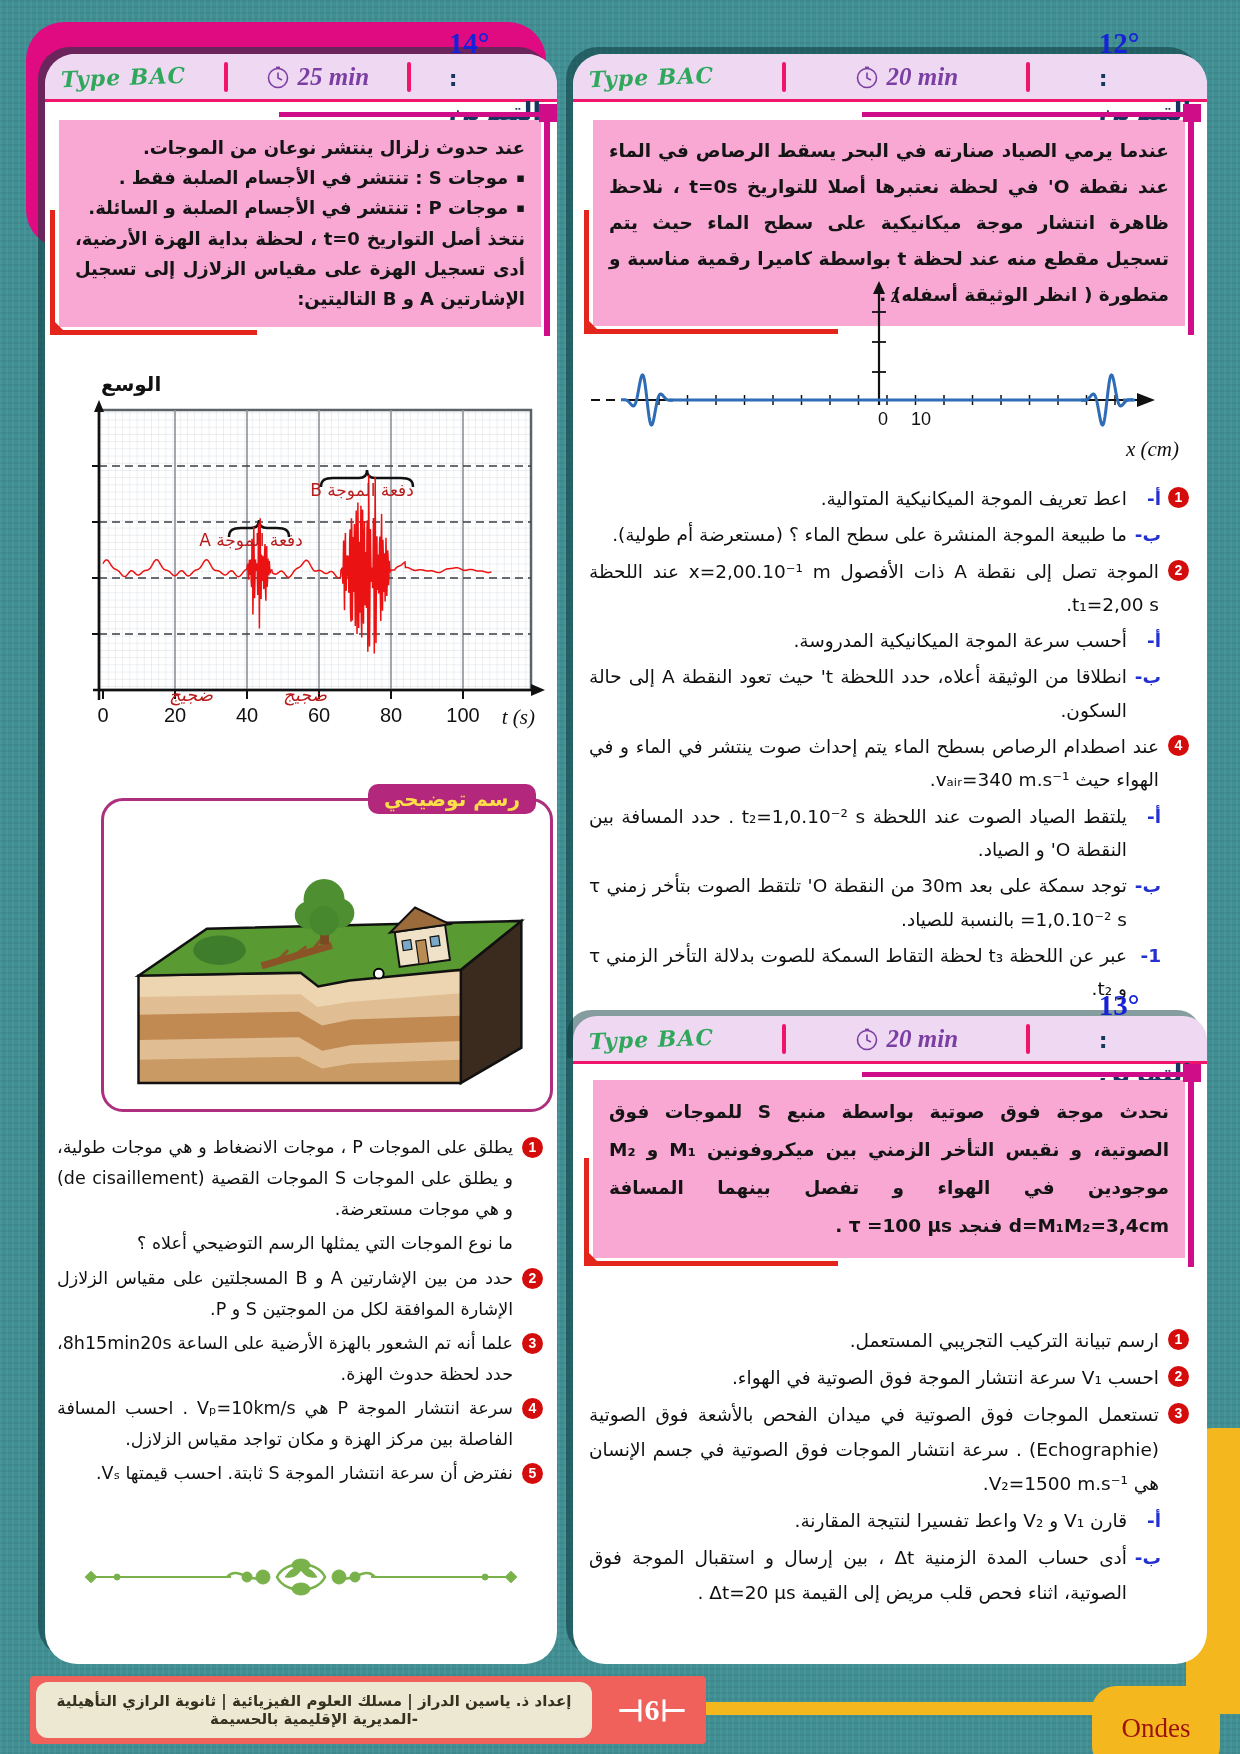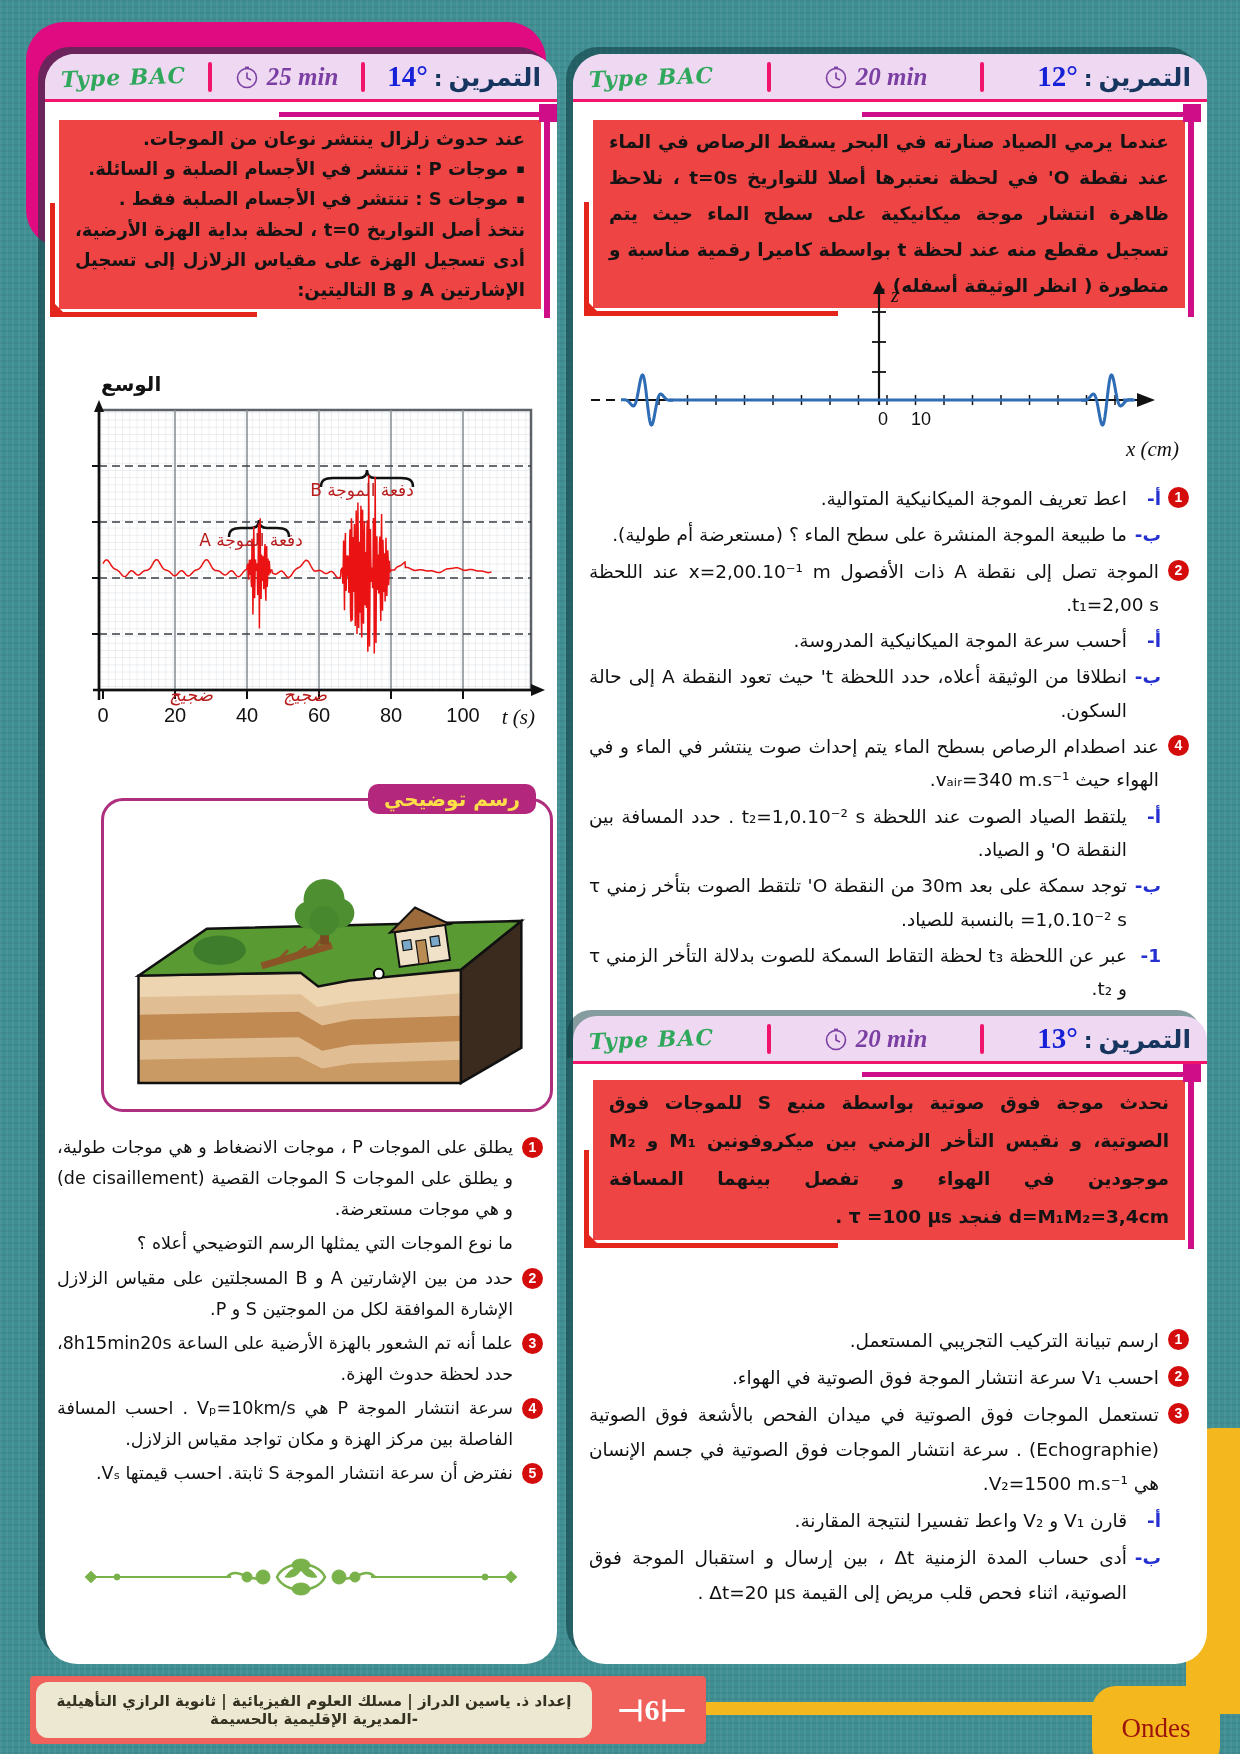--- a/index.html
+++ b/index.html
@@ -17,27 +17,27 @@
   
   .exheader{position:absolute;left:0;right:0;height:48px;background:#efd9f2;
     border-radius:30px 30px 0 0;border-bottom:3px solid #f0146a;
     display:flex;align-items:center;justify-content:space-between;padding:0 16px;box-sizing:border-box;}
   .exheader.mid{top:962px;border-radius:24px 24px 0 0;box-shadow:-6px -6px 0 rgba(13,59,63,.5);}
   .typebac{font-family:"DejaVu Serif",serif;font-style:italic;font-weight:700;color:#2fa85c;
     font-size:22px;letter-spacing:1px;transform:rotate(-2deg);}
   .sep{width:4px;height:30px;background:#f0146a;border-radius:2px;}
   .hdr-time{display:flex;align-items:center;gap:8px;color:#7b3fa3;
     font-family:"Liberation Serif",serif;font-weight:700;font-size:25px;font-style:italic;}
-  .hdr-right{display:flex;align-items:baseline;gap:6px;}
+  .hdr-right{display:flex;align-items:baseline;gap:6px;flex-direction:column;}
   .hdr-num{color:#1722d8;font-family:"Liberation Serif",serif;font-weight:700;font-size:29px;}
   .hdr-colon{color:#16355f;font-weight:700;font-size:22px;}
   .hdr-title{color:#16355f;font-weight:700;font-size:25px;}
 
   
-  .introbox{position:absolute;background:#ef4444;padding:4px 16px;box-sizing:border-box;
+  .introbox{position:absolute;background:#f9a8d4;padding:13px 16px;box-sizing:border-box;
     direction:rtl;text-align:justify;font-weight:700;color:#141414;}
   .introbox .mag-corner{position:absolute;right:-9px;top:-8px;width:55%;height:calc(100% + 12px);
     border-top:5px solid #cf0d89;border-right:6px solid #cf0d89;pointer-events:none;}
   .introbox .mag-corner::after{content:'';position:absolute;right:-13px;top:-13px;width:18px;height:18px;background:#cf0d89;}
   .introbox .red-corner{position:absolute;left:-9px;bottom:-8px;width:42%;height:58%;
     border-left:5px solid #e3251c;border-bottom:5px solid #e3251c;pointer-events:none;}
   .introbox .red-corner::after{content:'';position:absolute;left:-5px;bottom:-5px;width:0;height:0;
     border-bottom:18px solid #e3251c;border-right:18px solid transparent;}
   .introbox.ex14{left:14px;right:16px;top:66px;font-size:18px;line-height:1.68;}
   .introbox.ex12{left:20px;right:22px;top:66px;font-size:18.5px;line-height:1.95;}
@@ -114,22 +114,22 @@
         <span class="hdr-num">14°</span>
         <span class="hdr-colon">:</span>
         <span class="hdr-title">التمرين</span>
       </span>
     </div>
 
     <div class="introbox ex14">
       <span class="mag-corner"></span>
       <span class="red-corner"></span>
       <div class="iline">عند حدوث زلزال ينتشر نوعان من الموجات.</div>
+      <div class="iline"><span class="sq">▪</span><span>موجات S : تنتشر في الأجسام الصلبة فقط .</span></div>
       <div class="iline"><span class="sq">▪</span><span>موجات P : تنتشر في الأجسام الصلبة و السائلة.</span></div>
-      <div class="iline"><span class="sq">▪</span><span>موجات S : تنتشر في الأجسام الصلبة فقط .</span></div>
       <div class="iline">نتخذ أصل التواريخ t=0 ، لحظة بداية الهزة الأرضية، أدى تسجيل الهزة على مقياس الزلازل إلى تسجيل الإشارتين A و B التاليتين:</div>
     </div>
 
     <div class="seismo-wrap">
       <div class="chart-title">الوسع</div>
       <svg id="seismo" width="470" height="340" viewBox="0 0 470 340">
         <defs>
           <pattern id="fg" width="7.2" height="7.2" patternUnits="userSpaceOnUse">
             <path d="M7.2 0H0V7.2" fill="none" stroke="#ccd0d4" stroke-width="0.7"></path>
           </pattern>

